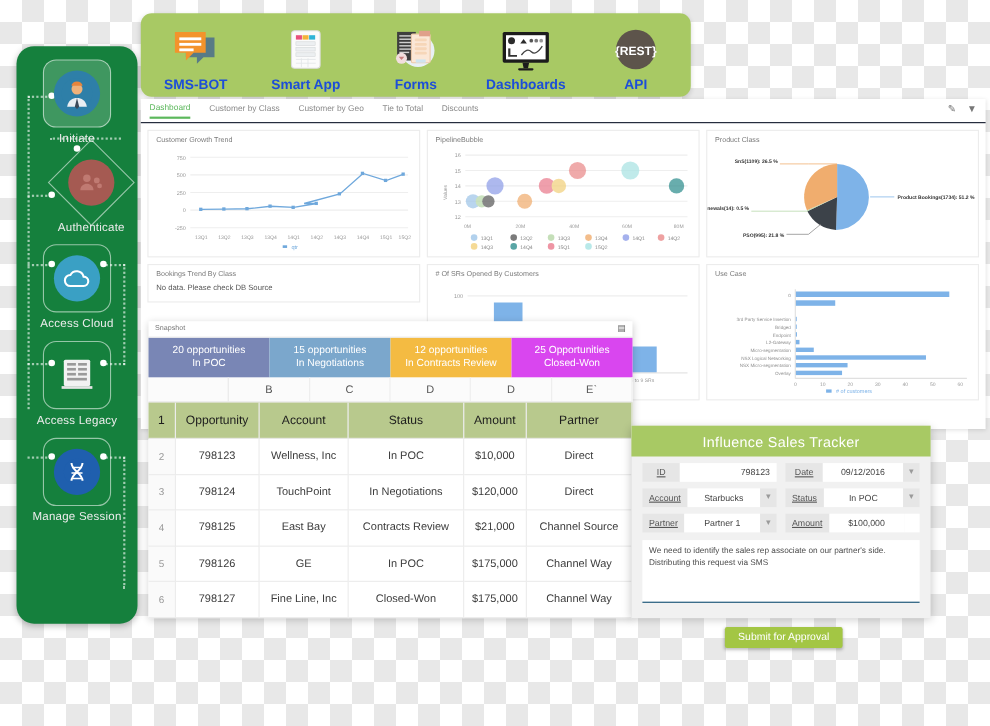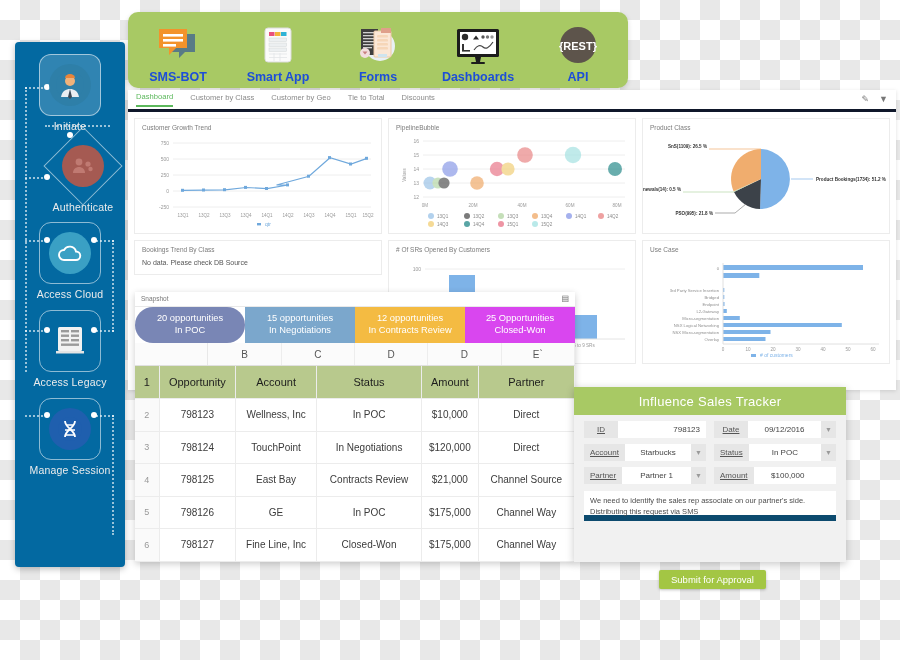--- a/index.html
+++ b/index.html
@@ -17,22 +17,22 @@
       linear-gradient(45deg,#e8e8e8 25%,transparent 25%,transparent 75%,#e8e8e8 75%),
       linear-gradient(45deg,#e8e8e8 25%,transparent 25%,transparent 75%,#e8e8e8 75%);
     background-size:40px 40px;
     background-position:0 0,20px 20px;
     background-color:#ffffff;
   }
   
   .sidebar {
     position:absolute; left:15px; top:42px;
     width:110px; height:525px;
-    background:#0369a1;
-    border-radius:4px;
+    background:#15803d;
+    border-radius:16px;
     box-shadow:0 2px 6px rgba(0,0,0,.25);
   }
   .step { position:absolute; left:0; width:110px; text-align:center; }
   .step .box {
     width:62px; height:62px; margin:0 auto;
     border:1px solid rgba(255,255,255,.55);
     border-radius:12px;
     display:flex; align-items:center; justify-content:center;
     position:relative;
   }
@@ -68,21 +68,21 @@
   .navitem .t { color:#1d4ed8; font-size:12.5px; margin-top:2px; display:block; }
 
   
   .dash {
     position:absolute; left:128px; top:90px;
     width:768px; height:300px;
     background:#ffffff;
     box-shadow:0 1px 4px rgba(0,0,0,.13);
   }
   .tabsbar {
-    height:22px; border-bottom:3px solid #0f172a;
+    height:22px; border-bottom:1px solid #0f172a;
     display:flex; align-items:center; padding-left:8px; position:relative;
   }
   .tab { font-size:7.6px; color:#8a8a8a; margin-right:17px; padding-bottom:4px; white-space:nowrap;}
   .tab.sel { color:#5cb85c; border-bottom:2px solid #5cb85c; }
   .tabicons { position:absolute; right:8px; top:4px; display:flex; gap:10px; }
   .tabicons span { font-size:9px; color:#777; }
 
   .grid { display:grid; grid-template-columns:1fr 1fr 1fr; gap:6px; padding:6px; }
   .panel { border:1px solid #ececec; background:#fff; position:relative; }
   .ptitle { font-size:6.5px; color:#7b7b7b; padding:5px 0 0 7px; }
@@ -129,22 +129,22 @@
   .fld { flex:1; display:flex; height:17px; font-size:8px; }
   .fld .lab { background:#e6e6e6; color:#555; padding:0 6px;
               display:flex; align-items:center; justify-content:center; min-width:34px;text-decoration:underline;}
   .fld .val { background:#fff; flex:1; display:flex; align-items:center;
               justify-content:center; color:#444; padding:0 4px; }
   .fld .val.right { justify-content:flex-end; padding-right:6px;}
   .fld .cv { background:#e6e6e6; width:15px; display:flex; align-items:center;
              justify-content:center; color:#9a9a9a; font-size:7px; }
   .fld .pad { background:#fff; width:14px; }
   .note {
-    margin:7px 10px 0 10px; background:#fff; height:30px;
-    border-bottom:6px solid #0c4a6e; padding:4px 6px;
+    margin:7px 10px 0 10px; background:#fff; height:57px;
+    border-bottom:1px solid #0c4a6e; padding:4px 6px;
     font-size:7.5px; color:#4d4d4d; line-height:1.5;
   }
   .submit {
     position:absolute; left:659px; top:570px;
     background:#a3c644; color:#fff; font-size:9.5px;
     padding:4px 12px; border:none; border-radius:2px;
     box-shadow:0 1px 3px rgba(0,0,0,.25);
   }
 </style>
 </head>
@@ -549,21 +549,21 @@
   </div>
 </div>
 
 <div class="snapwrap">
   <div class="snaphdr">
     <span class="st">Snapshot</span>
     <span class="ic">▤</span>
   </div>
 
   <div class="statusrow">
-    <div style="background:#7986b5;border-radius:18px;">
+    <div style="background:#7986b5;">
       <span>20 opportunities</span>
       <span>In POC</span>
     </div>
     <div style="background:#7ba7cc;">
       <span>15 opportunities</span>
       <span>In Negotiations</span>
     </div>
     <div style="background:#f4bb42;">
       <span>12 opportunities</span>
       <span>In Contracts Review</span>

